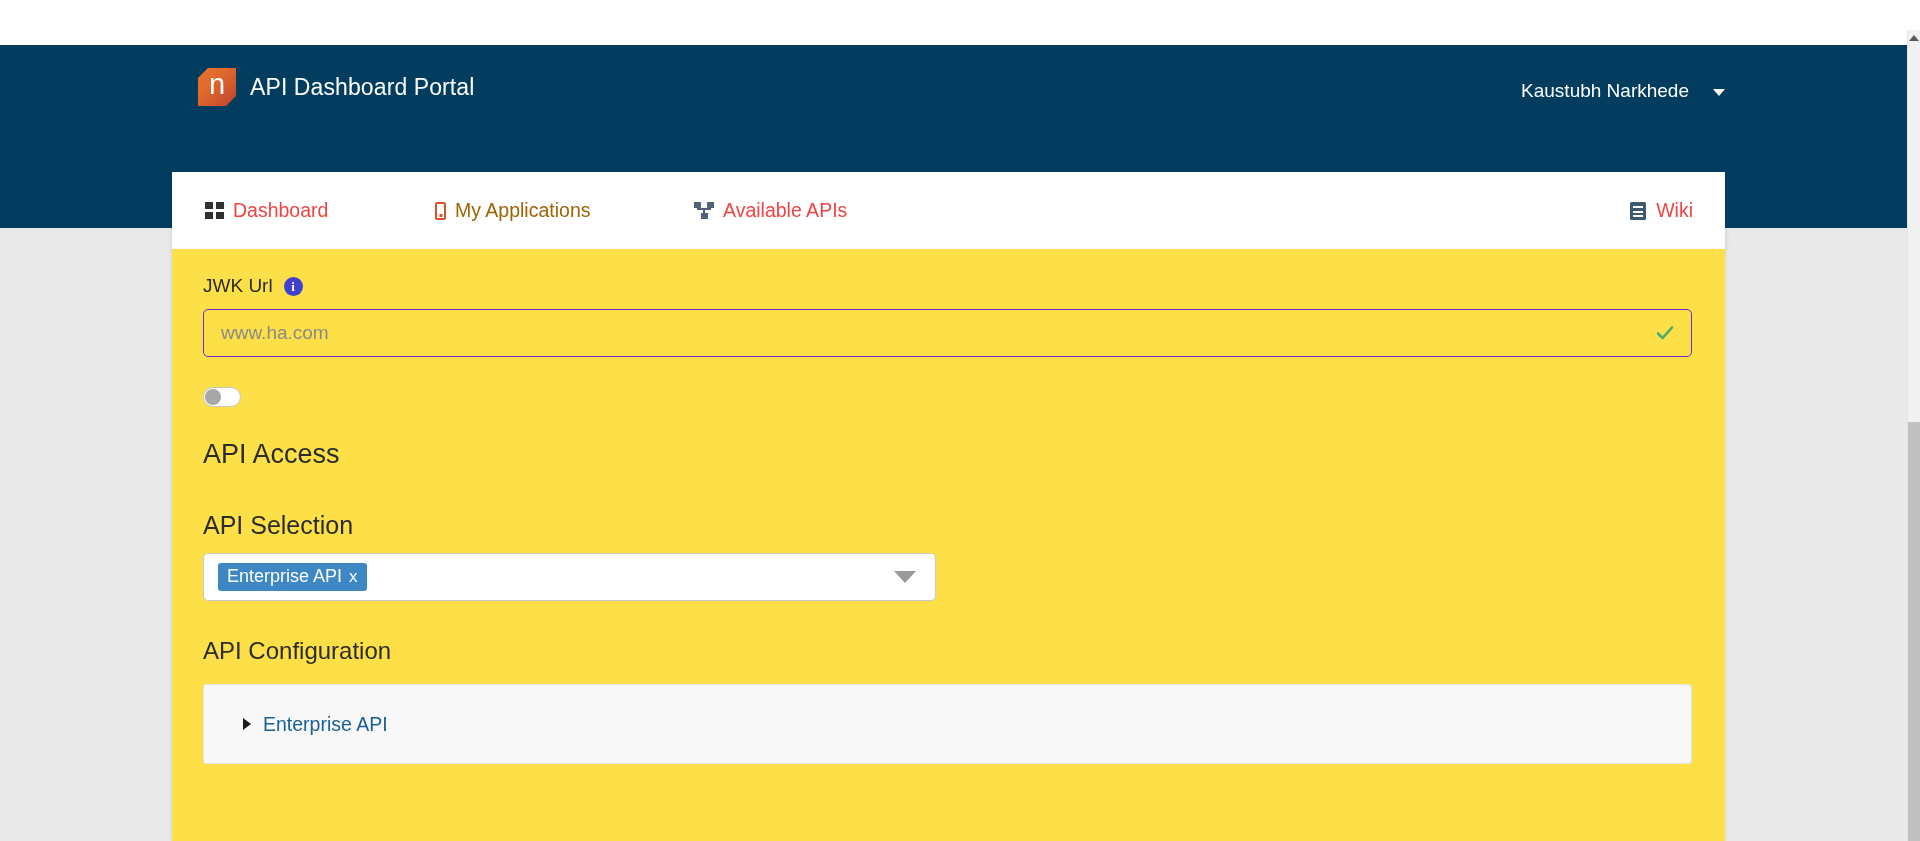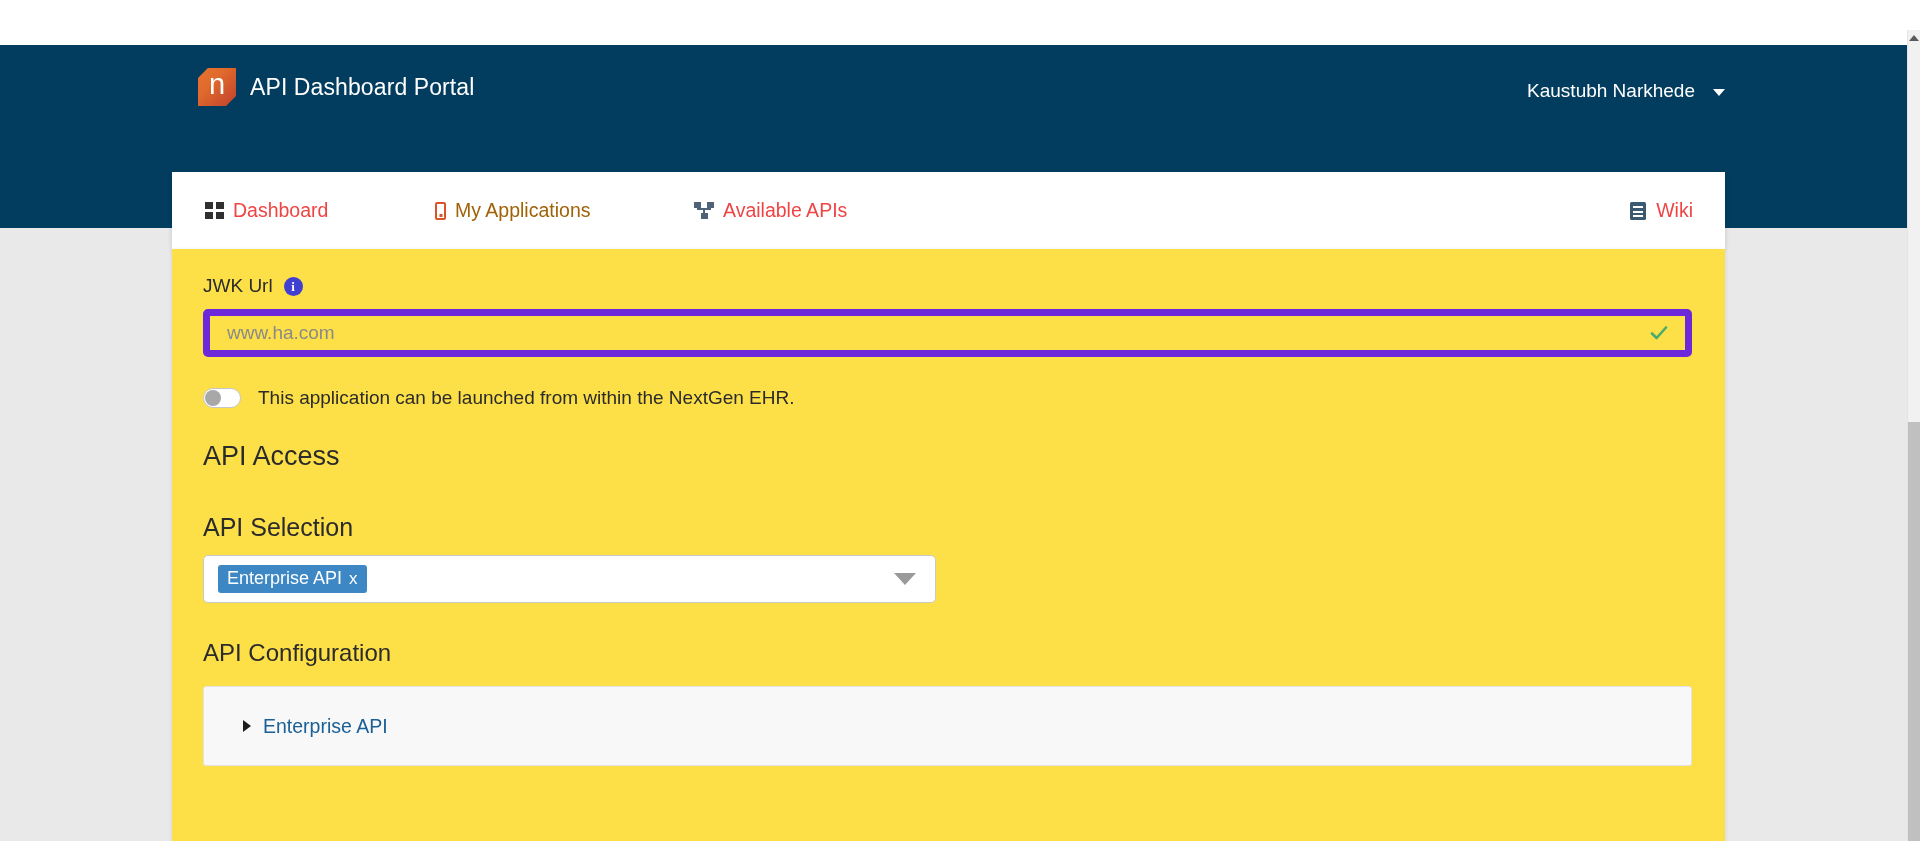--- a/index.html
+++ b/index.html
@@ -44,21 +44,21 @@
     padding-bottom: 5px;
   }
   .brand-title {
     color: #ffffff; font-size: 23px; font-weight: 400; letter-spacing: .1px;
     white-space: nowrap;
   }
 
   
   .user-menu {
     position: absolute; right: 195px; top: 80px;
-    display: flex; align-items: center; gap: 18px;
+    display: flex; align-items: center; gap: 24px;
     color: #ffffff; font-size: 19px; white-space: nowrap; cursor: pointer;
   }
   .caret-down {
     width: 0; height: 0;
     border-left: 6.5px solid transparent; border-right: 6.5px solid transparent;
     border-top: 7px solid #ffffff; margin-top: 3px;
   }
 
   
   .nav-card {
@@ -134,21 +134,21 @@
   .info-badge {
     width: 19px; height: 19px; border-radius: 50%;
     background: #3f3fd1; color: #ffffff;
     font-size: 13px; font-weight: bold; font-family: "Liberation Serif", serif;
     display: flex; align-items: center; justify-content: center;
     cursor: pointer; line-height: 1;
   }
 
   .text-input-wrap {
     position: relative; width: 1489px; height: 48px;
-    border: 7px solid #6d28d9; border-radius: 5px;
+    border: 1px solid #6d28d9; border-radius: 5px;
     display: flex; align-items: center;
   }
   .text-input {
     border: 0; outline: none; background: transparent;
     font-family: "Liberation Sans", sans-serif;
     font-size: 19px; color: #2b2b2b;
     padding: 0 48px 0 17px; width: 100%; height: 100%;
   }
   .text-input::placeholder { color: #8a8a8a; }
   .check-ok {
@@ -287,21 +287,20 @@
       <input class="text-input" type="text" placeholder="www.ha.com" style="">
       <svg class="check-ok" viewBox="0 0 20 20">
         <path d="M3 10.5 L7.6 15 L17 4.5" fill="none" stroke="#4aab6d" stroke-width="2.6" stroke-linecap="round" stroke-linejoin="round"></path>
       </svg>
     </div>
 
     <div class="toggle-row">
       <div class="toggle">
         <span class="knob"></span>
       </div>
-      <span class="toggle-text">This application can be launched from within the NextGen EHR.</span>
     </div>
 
     <div class="section-title">API Access</div>
 
     <div class="sub-label">API Selection</div>
 
     <div class="multiselect">
       <span class="chip">
         <span>Enterprise API</span>
         <span class="chip-x">x</span>

